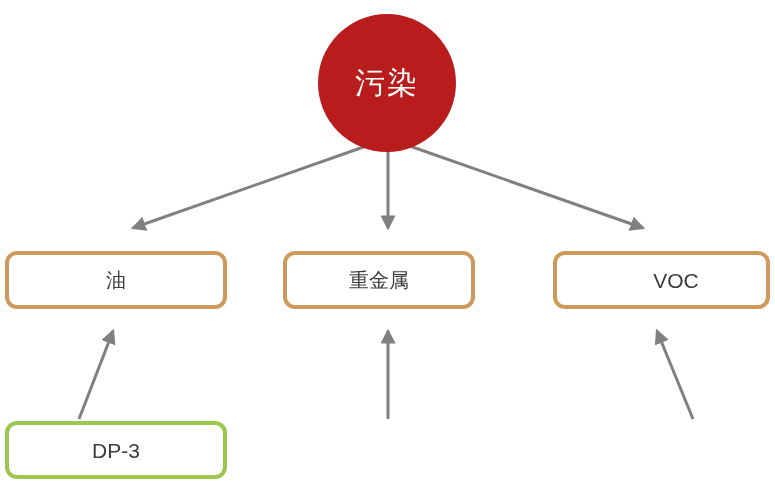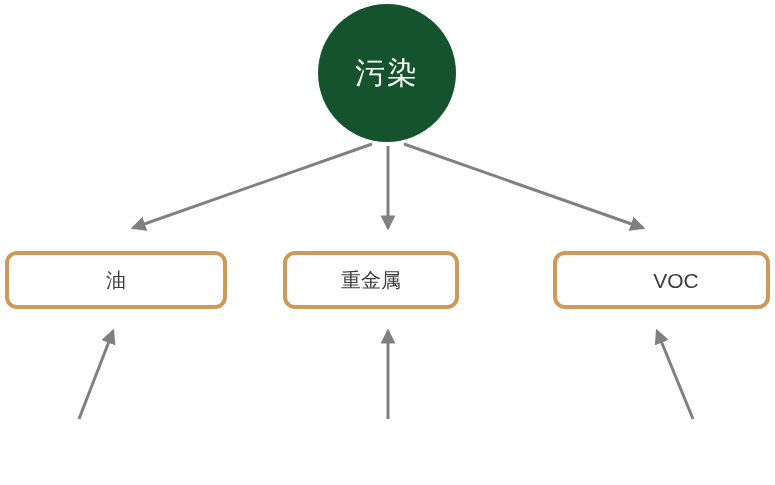--- a/index.html
+++ b/index.html
@@ -14,25 +14,25 @@
     position: relative;
     width: 775px;
     height: 485px;
     background: #ffffff;
     overflow: hidden;
   }
   
   .root-node {
     position: absolute;
     left: 318px;
-    top: 4px;
+    top: 14px;
     width: 138px;
     height: 138px;
     border-radius: 50%;
-    background: #14532d;
+    background: #b91c1c;
     display: flex;
     align-items: center;
     justify-content: center;
   }
   .root-label {
     color: #ffffff;
     font-size: 30px;
     letter-spacing: 2px;
     line-height: 1;
     font-family: "DejaVu Sans", "Liberation Sans", sans-serif;
@@ -62,21 +62,21 @@
     font-size: 21px;
     line-height: 1;
     white-space: nowrap;
   }
   .node-label.cjk {
     font-family: "DejaVu Sans", "Liberation Sans", sans-serif;
     font-size: 20px;
   }
   
   .col-0 { left: 5px;   width: 222px; }
-  .col-1 { left: 283px; width: 176px; }
+  .col-1 { left: 283px; width: 192px; }
   .col-2 { left: 553px; width: 217px; padding-left: 29px; }
 
   
   #arrows {
     position: absolute;
     left: 0;
     top: 0;
     width: 775px;
     height: 485px;
     pointer-events: none;
@@ -110,14 +110,17 @@
   <div class="node-box level-mid col-0">
     <span class="node-label cjk">油</span>
   </div>
   <div class="node-box level-mid col-1">
     <span class="node-label cjk">重金属</span>
   </div>
   <div class="node-box level-mid col-2">
     <span class="node-label">VOC</span>
   </div>
 
+  <div class="node-box level-bottom col-0">
+    <span class="node-label">DP-3</span>
+  </div>
 
 </div>
 
 </body></html>

